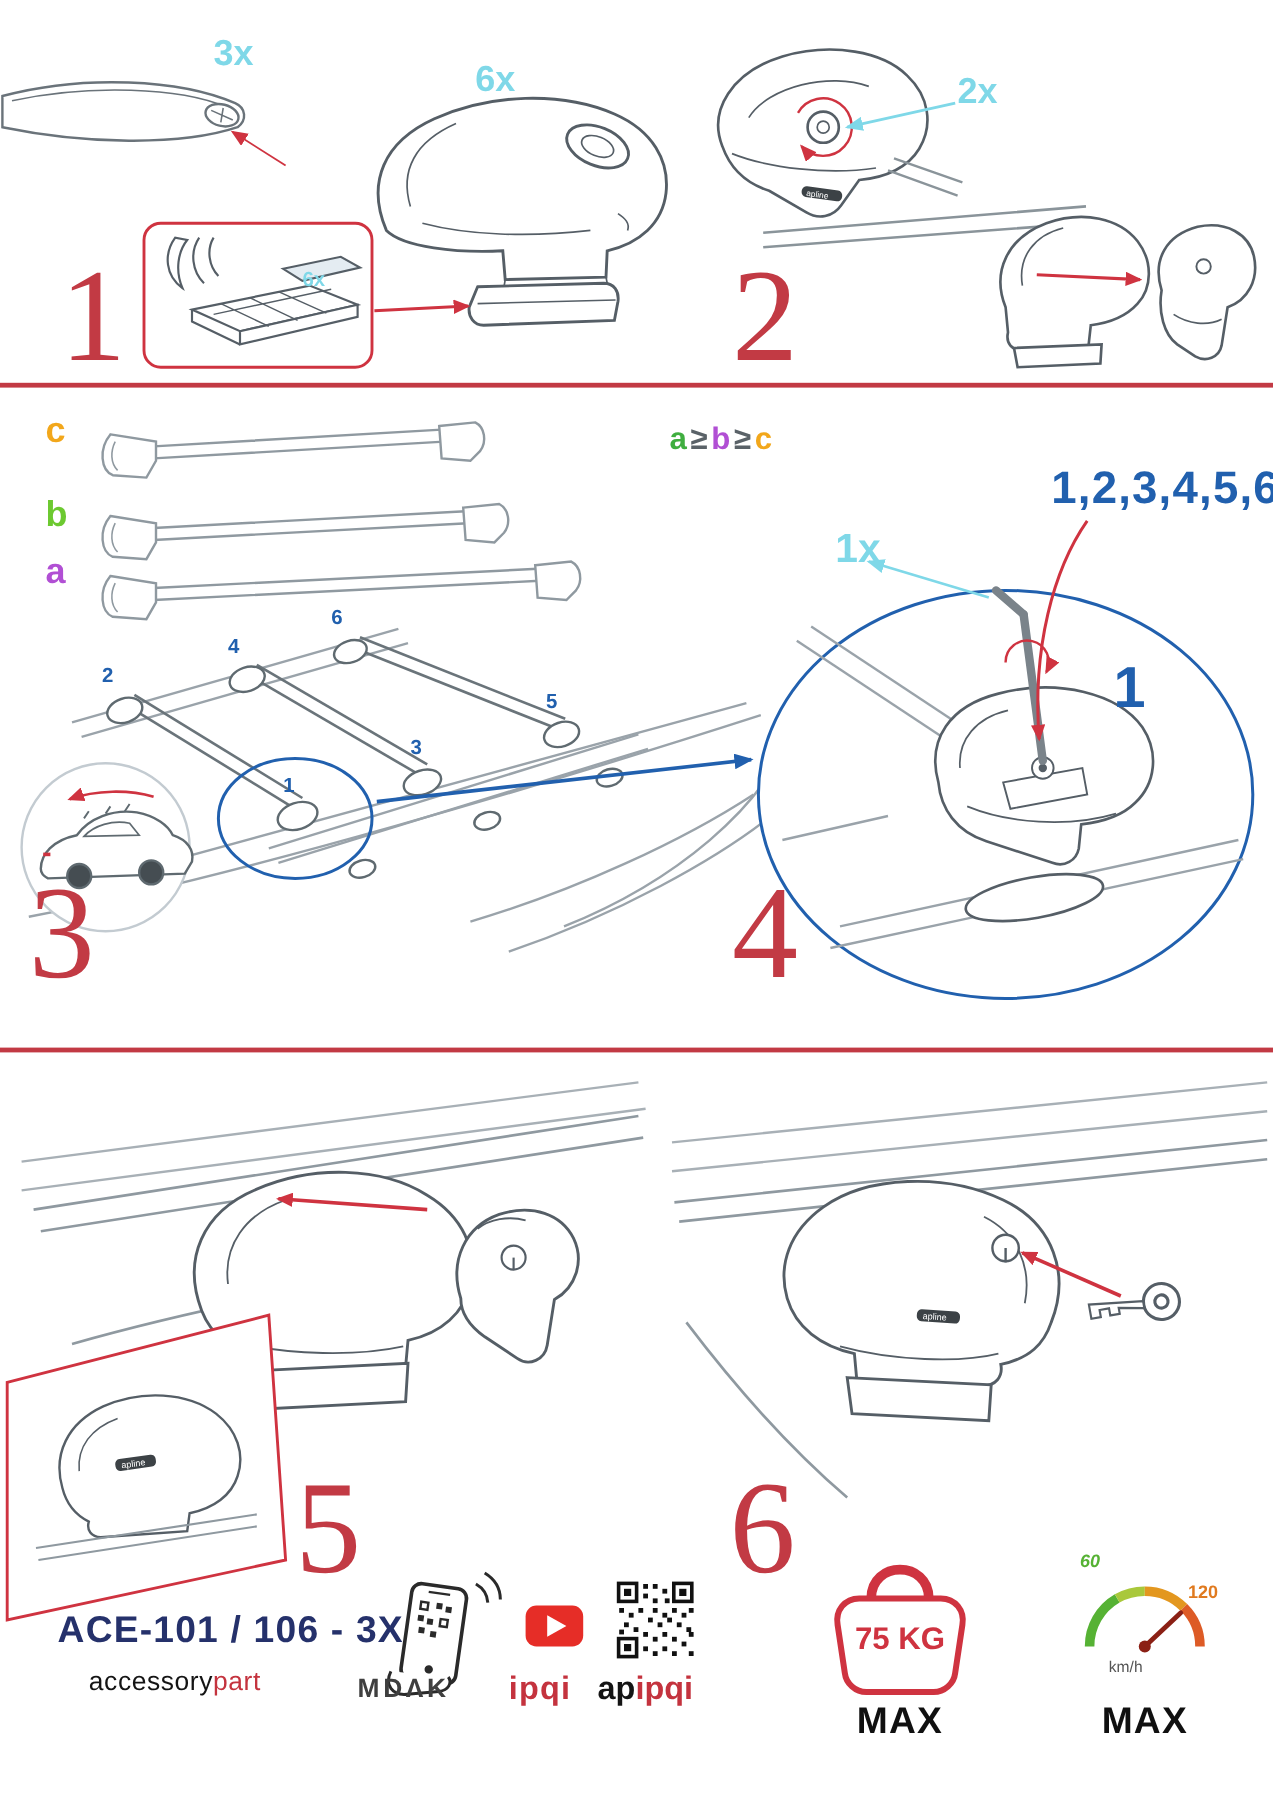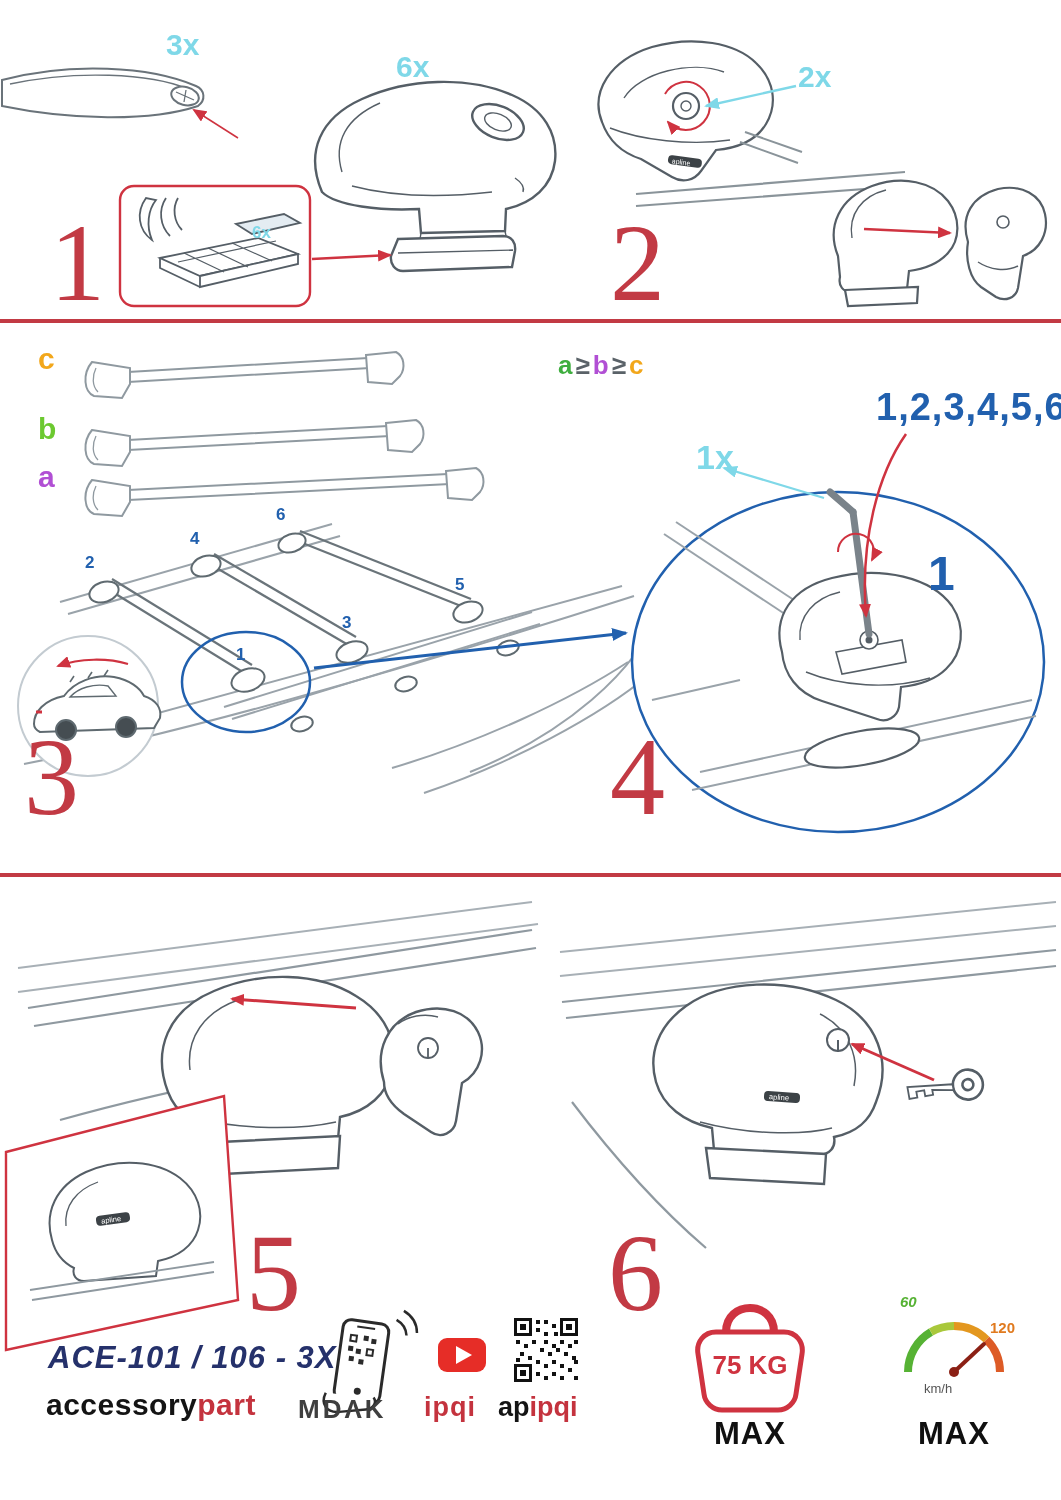--- a/index.html
+++ b/index.html
@@ -12,24 +12,24 @@
   .qty-md{font-size:34px;}
   .stepnum{font-family:"Liberation Serif",serif;color:#c23a44;font-size:110px;font-weight:400;}
   .barletter{font-weight:700;font-size:30px;}
   .c-a{color:#b14fd4}.c-b{color:#6cc930}.c-c{color:#f2a71b}
   .ineq{display:inline-flex;gap:3px;font-weight:700;font-size:26px;}
   .i-a{color:#3fae3f}.i-b{color:#b14fd4}.i-c{color:#f2a71b}.i-s{color:#5a6268}
   .seq{color:#2160ae;font-weight:700;font-size:38px;letter-spacing:1px;}
   .posnum{color:#2160ae;font-weight:700;font-size:17px;}
   .pos-big{color:#2160ae;font-weight:700;font-size:48px;}
   .divider{position:absolute;left:0;width:1061px;height:4px;background:#c23a44;}
-  .code{color:#25316b;font-weight:700;font-size:31px;letter-spacing:1px;font-style:italic;}
-  .brand{font-size:30px;font-weight:700;letter-spacing:.5px;}
+  .code{color:#25316b;font-weight:700;font-size:31px;letter-spacing:1px;}
+  .brand{font-size:22px;font-weight:400;letter-spacing:.5px;margin-left:28px;}
   .blk{color:#141414}.red{color:#c4333e}
-  .mdak{color:#3f3f3f;font-weight:700;font-size:26px;letter-spacing:3px;}
+  .mdak{color:#3f3f3f;font-weight:700;font-size:22px;letter-spacing:3px;}
   .ipqi{color:#c4333e;font-weight:700;font-size:27px;letter-spacing:1px;}
   .apline{font-weight:700;font-size:27px;}
   .kg{position:absolute;color:#cf3340;font-weight:700;font-size:26px;text-align:center;width:104px;line-height:1;}
   .max{position:absolute;color:#101010;font-weight:700;font-size:31px;text-align:center;letter-spacing:1px;line-height:1;}
   .g60{color:#56b234;font-weight:700;font-size:15px;font-style:italic;}
   .g120{color:#e07a1f;font-weight:700;font-size:15px;text-align:right;}
   .kmh{position:absolute;color:#555;font-size:13px;text-align:left;width:60px;line-height:1;}
 </style>
 </head>
 <body>
@@ -347,21 +347,21 @@
       <path d="M954,1326 A46,46 0 0 1 986.5,1339.5" stroke="#e3971f" stroke-width="8"></path>
       <path d="M986.5,1339.5 A46,46 0 0 1 1000,1372" stroke="#dd5b26" stroke-width="8"></path>
       <line x1="954" y1="1372" x2="984" y2="1344" stroke="#8b2015" stroke-width="4" stroke-linecap="round"></line>
       <circle cx="954" cy="1372" r="5" fill="#8b2015"></circle>
     </g>
   </svg>
 
   <div class="divider" style="top:319px"></div>
   <div class="divider" style="top:873px"></div>
 
-  <span class="lbl qty" style="left:166px;top:30px">3x</span>
+  <span class="lbl qty" style="left:178px;top:30px">3x</span>
   <span class="lbl qty" style="left:396px;top:52px">6x</span>
   <span class="lbl qty qty-sm" style="left:252px;top:224px">6x</span>
   <span class="lbl stepnum" style="left:50px;top:208px">1</span>
 
   <span class="lbl qty" style="left:798px;top:62px">2x</span>
   <span class="lbl stepnum" style="left:610px;top:208px">2</span>
 
   <span class="lbl barletter c-c" style="left:38px;top:344px">c</span>
   <span class="lbl barletter c-b" style="left:38px;top:414px">b</span>
   <span class="lbl barletter c-a" style="left:38px;top:462px">a</span>

